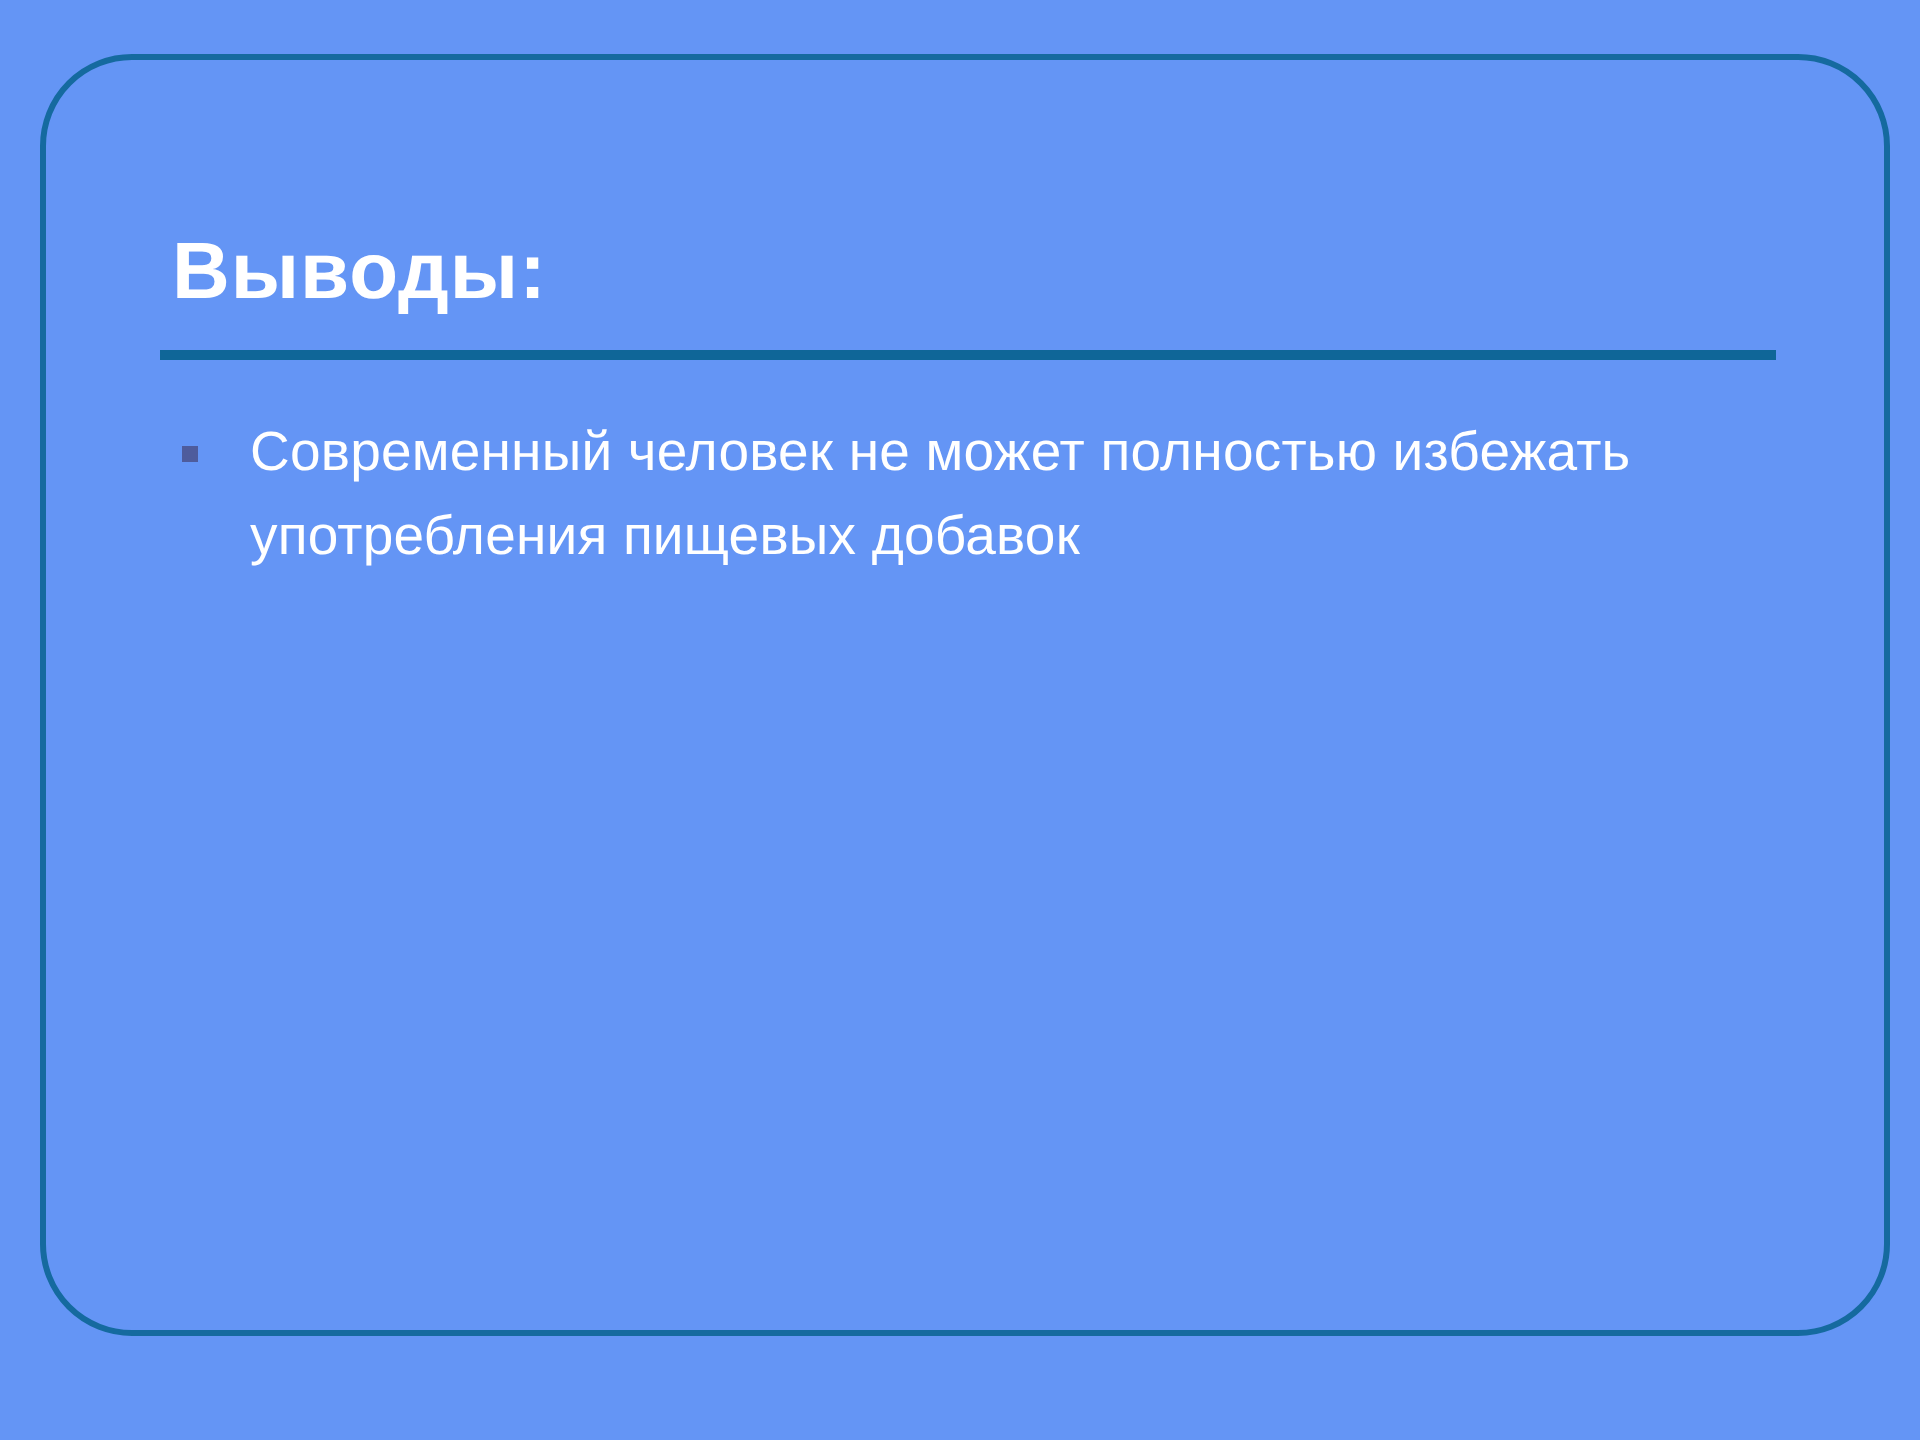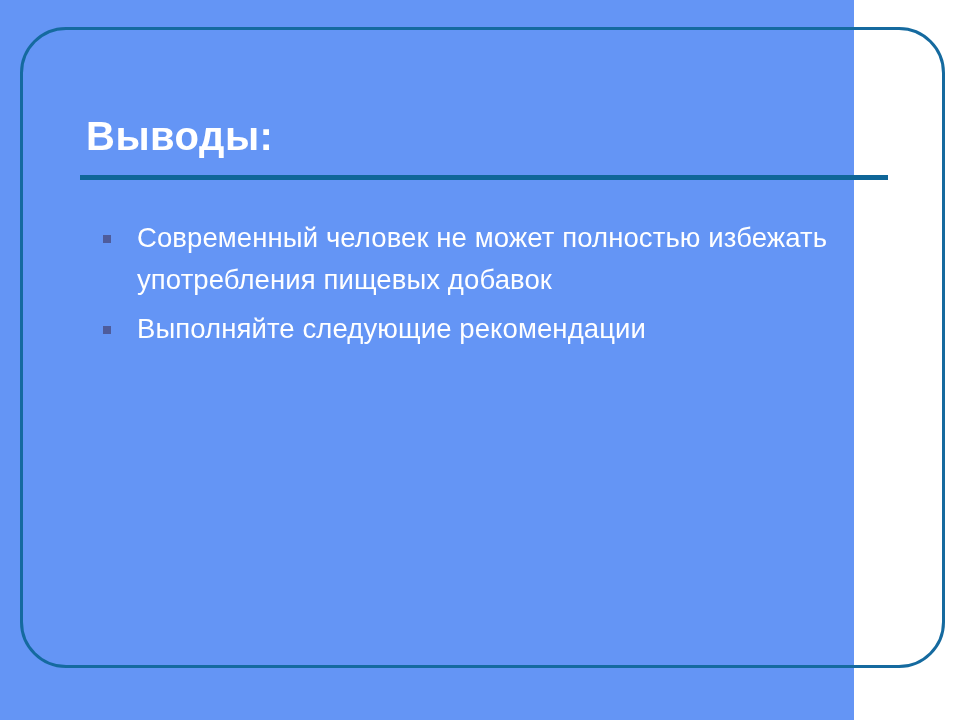--- a/index.html
+++ b/index.html
@@ -8,21 +8,21 @@
   }
   body {
     width: 960px;
     height: 720px;
     overflow: hidden;
     font-family: "Liberation Sans", sans-serif;
   }
 
   .slide {
     position: relative;
-    width: 854px;
+    width: 960px;
     height: 720px;
     background: #6495f5;
     box-sizing: border-box;
   }
 
   
   .slide-frame {
     position: absolute;
     left: 20px;
     top: 27px;
@@ -54,21 +54,21 @@
     width: 808px;
     height: 5px;
     background: #0f6698;
   }
 
   .bullet-list {
     position: absolute;
     left: 80px;
     top: 205px;
     width: 800px;
-    margin: 12px;
+    margin: 0;
     padding: 0;
     list-style: none;
   }
 
   .bullet-item {
     position: relative;
     padding-left: 45px;
     margin-bottom: 7px;
     color: #ffffff;
     font-size: 27.5px;
@@ -101,20 +101,16 @@
   <div class="title-rule"></div>
 
   <ul class="bullet-list">
 
     <li class="bullet-item">
       <span class="bullet-marker"></span>
       <span class="bullet-text">Современный человек не может полностью избежать употребления пищевых добавок</span>
     </li>
 
 
-    <li class="bullet-item">
-      <span class="bullet-marker"></span>
-      <span class="bullet-text">Выполняйте следующие рекомендации</span>
-    </li>
 
   </ul>
 
 </div>
 
 </body></html>

